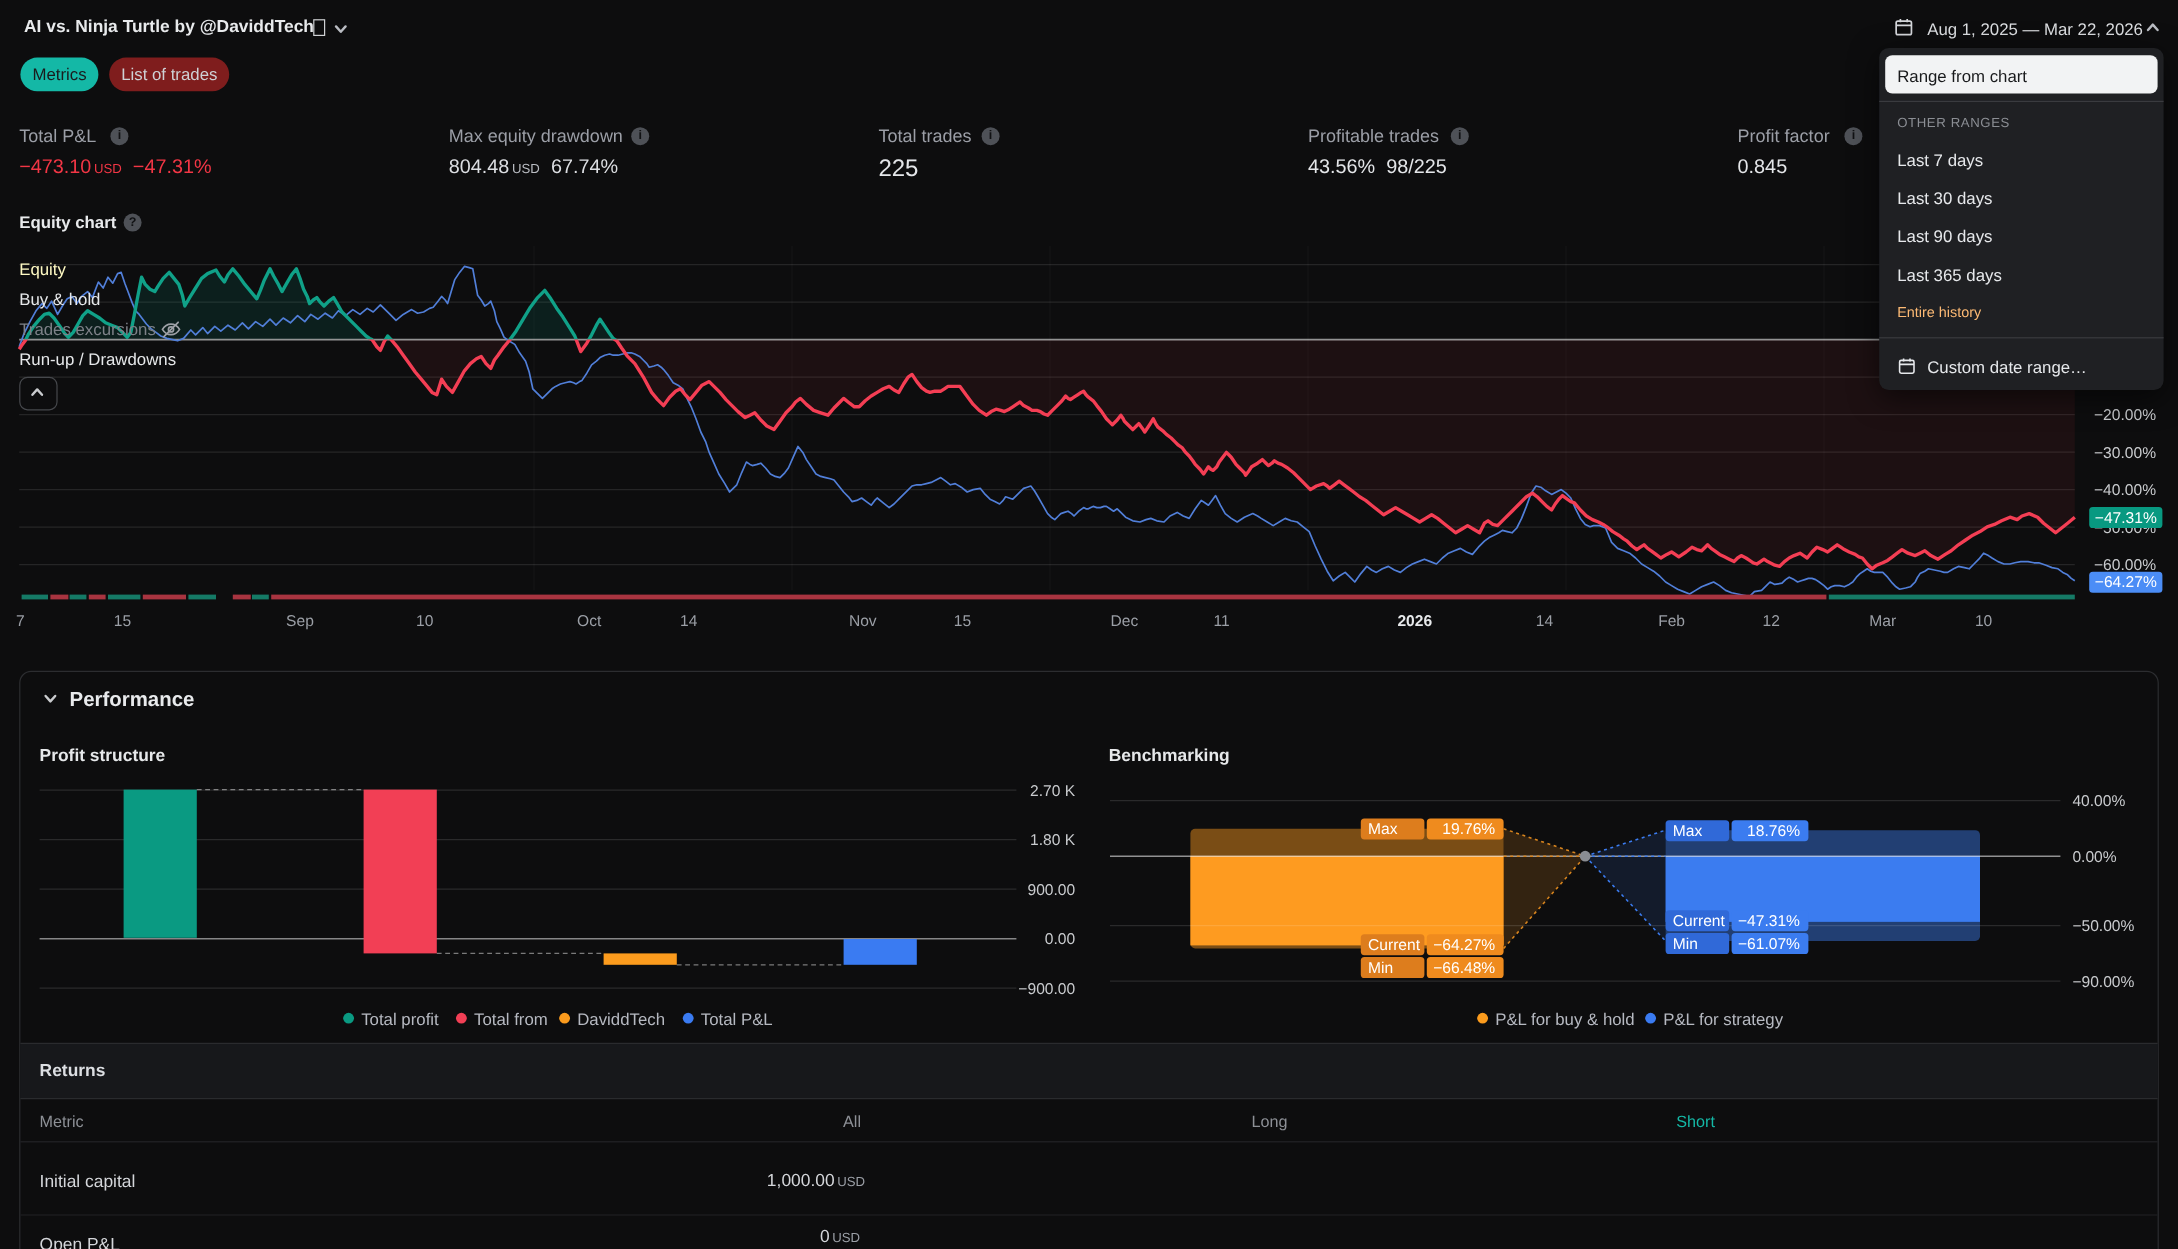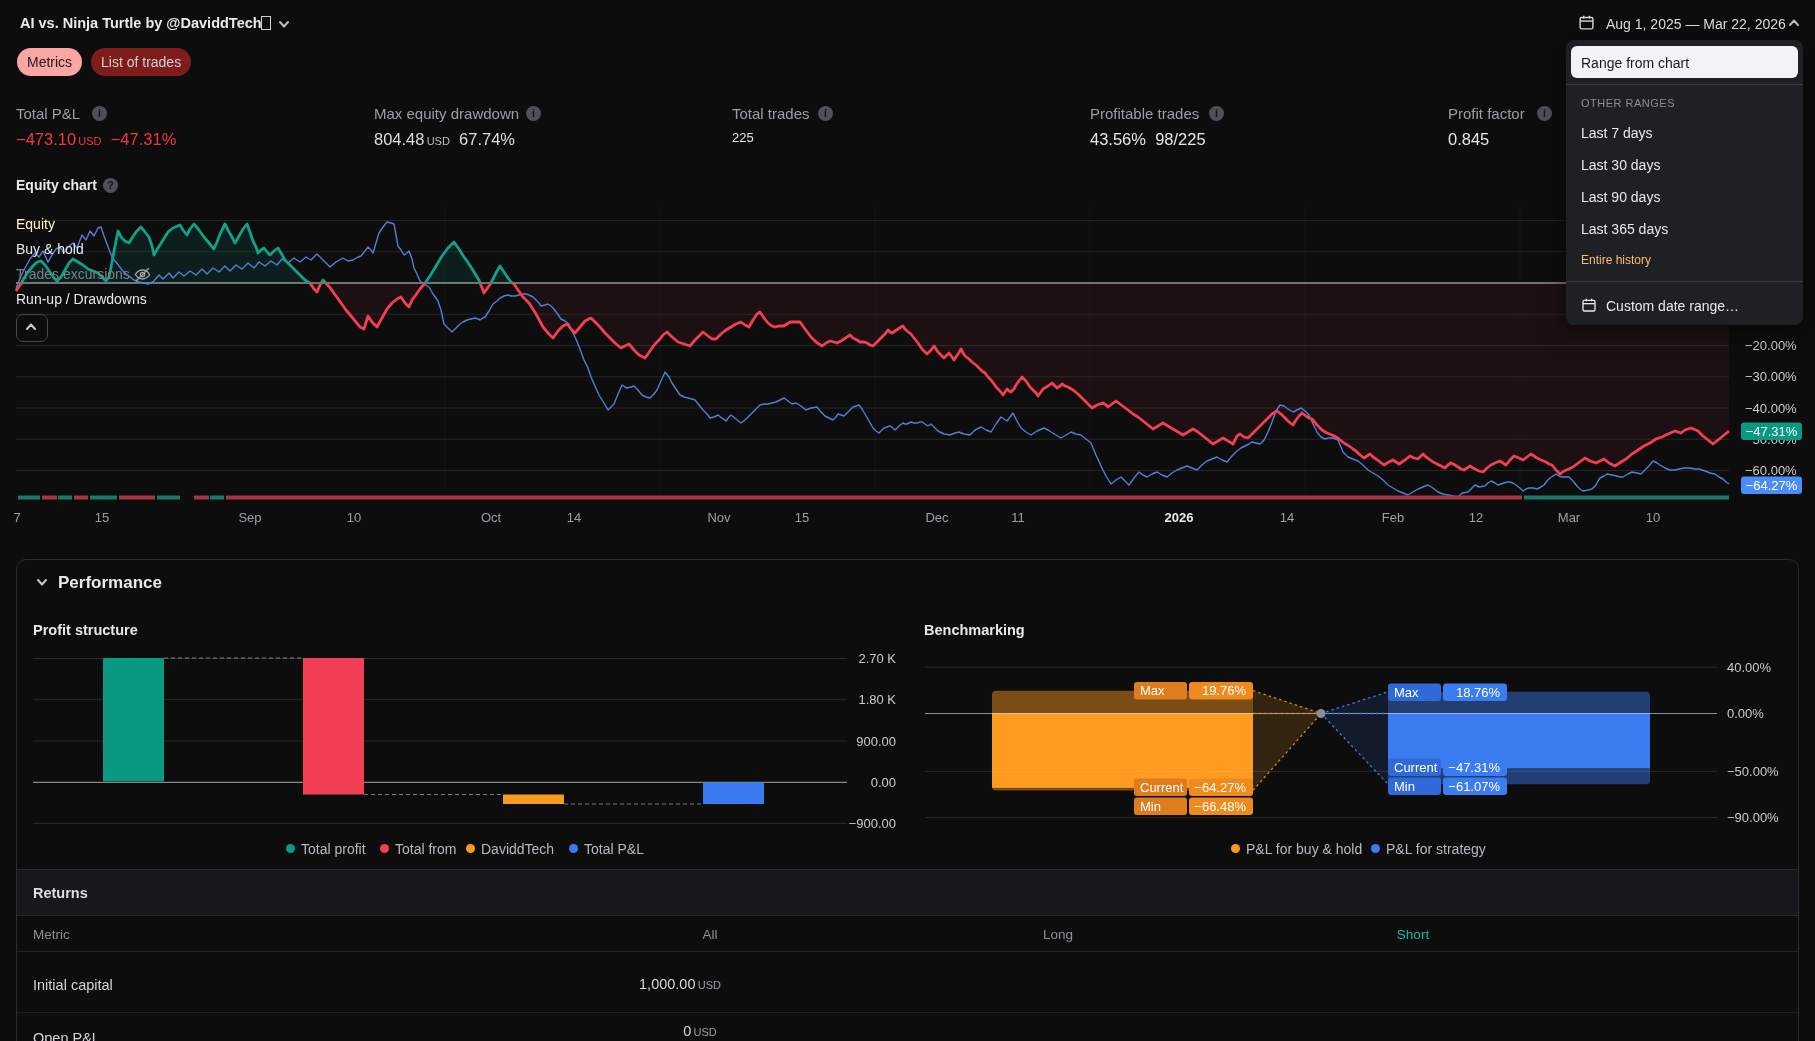--- a/index.html
+++ b/index.html
@@ -12,35 +12,35 @@
 <svg class="abs" style="left:1578px;top:14px" width="17" height="17" viewBox="0 0 24 24">
     <rect x="3" y="5" width="18" height="16" rx="2" fill="none" stroke="#d5d7db" stroke-width="2"></rect>
     <line x1="3" y1="10" x2="21" y2="10" stroke="#d5d7db" stroke-width="2"></line>
     <line x1="8" y1="2.5" x2="8" y2="6.5" stroke="#d5d7db" stroke-width="2"></line>
     <line x1="16" y1="2.5" x2="16" y2="6.5" stroke="#d5d7db" stroke-width="2"></line>
   </svg>
 <div class="abs" style="left:1606px;top:16px;font-size:14px;color:#dcdee1;font-weight:normal;white-space:nowrap;">Aug 1, 2025 — Mar 22, 2026</div>
 <svg class="abs" style="left:1788px;top:17px" width="12" height="12" viewBox="0 0 12 12">
     <polyline points="2,8 6,3.5 10,8" fill="none" stroke="#b9bcc2" stroke-width="2" stroke-linecap="round" stroke-linejoin="round"></polyline>
   </svg>
-<div class="abs" style="left:17px;top:47.5px;height:28px;border-radius:14px;background:#fca5a5;color:#1a1b1d;font-size:14px;line-height:28px;padding:0 10px">Metrics</div>
+<div class="abs" style="left:17px;top:47.5px;height:28px;border-radius:14px;background:#14b8a6;color:#1a1b1d;font-size:14px;line-height:28px;padding:0 10px">Metrics</div>
 <div class="abs" style="left:91px;top:47.5px;height:28px;border-radius:14px;background:#7f1d1d;color:#cfd1d5;font-size:14px;line-height:28px;padding:0 10px">List of trades</div>
 <div class="abs" style="left:16px;top:105px;font-size:15px;color:#9b9ea6;font-weight:normal;white-space:nowrap;">Total P&amp;L</div>
 <div class="abs" style="left:92px;top:106px;width:15px;height:15px;border-radius:50%;background:#4e5157;color:#101113;font-size:10.5px;font-weight:bold;text-align:center;line-height:15px">i</div>
 <div class="abs" style="left:374px;top:105px;font-size:15px;color:#9b9ea6;font-weight:normal;white-space:nowrap;">Max equity drawdown</div>
 <div class="abs" style="left:526px;top:106px;width:15px;height:15px;border-radius:50%;background:#4e5157;color:#101113;font-size:10.5px;font-weight:bold;text-align:center;line-height:15px">i</div>
 <div class="abs" style="left:732px;top:105px;font-size:15px;color:#9b9ea6;font-weight:normal;white-space:nowrap;">Total trades</div>
 <div class="abs" style="left:818px;top:106px;width:15px;height:15px;border-radius:50%;background:#4e5157;color:#101113;font-size:10.5px;font-weight:bold;text-align:center;line-height:15px">i</div>
 <div class="abs" style="left:1090px;top:105px;font-size:15px;color:#9b9ea6;font-weight:normal;white-space:nowrap;">Profitable trades</div>
 <div class="abs" style="left:1209px;top:106px;width:15px;height:15px;border-radius:50%;background:#4e5157;color:#101113;font-size:10.5px;font-weight:bold;text-align:center;line-height:15px">i</div>
 <div class="abs" style="left:1448px;top:105px;font-size:15px;color:#9b9ea6;font-weight:normal;white-space:nowrap;">Profit factor</div>
 <div class="abs" style="left:1537px;top:106px;width:15px;height:15px;border-radius:50%;background:#4e5157;color:#101113;font-size:10.5px;font-weight:bold;text-align:center;line-height:15px">i</div>
 <div class="abs" style="left:16px;top:130px;font-size:16.5px;color:#f23645;white-space:nowrap">−473.10<span style="font-size:11px"> USD</span>&nbsp;&nbsp;−47.31%</div>
 <div class="abs" style="left:374px;top:130px;font-size:16.5px;color:#dcdee2;white-space:nowrap">804.48<span style="font-size:11px;color:#b9bcc2"> USD</span>&nbsp;&nbsp;67.74%</div>
-<div class="abs" style="left:732px;top:130px;font-size:13px;color:#e4e6e9;font-weight:normal;white-space:nowrap;">225</div>
+<div class="abs" style="left:732px;top:130px;font-size:20px;color:#e4e6e9;font-weight:normal;white-space:nowrap;">225</div>
 <div class="abs" style="left:1090px;top:130px;font-size:16.5px;color:#e4e6e9;font-weight:normal;white-space:nowrap;">43.56%&nbsp;&nbsp;98/225</div>
 <div class="abs" style="left:1448px;top:130px;font-size:16.5px;color:#e4e6e9;font-weight:normal;white-space:nowrap;">0.845</div>
 <div class="abs" style="left:16px;top:177px;font-size:14px;color:#e8eaec;font-weight:bold;white-space:nowrap;">Equity chart</div>
 <div class="abs" style="left:103px;top:178px;width:15px;height:15px;border-radius:50%;background:#4e5157;color:#101113;font-size:10.5px;font-weight:bold;text-align:center;line-height:15px">?</div>
 <svg class="abs" style="left:0;top:0" width="1815" height="540" viewBox="0 0 1815 540">
 <defs>
 <clipPath id="cu">
         <rect x="0" y="195" width="1740" height="88.0"></rect>
       </clipPath>
 <clipPath id="cd">

